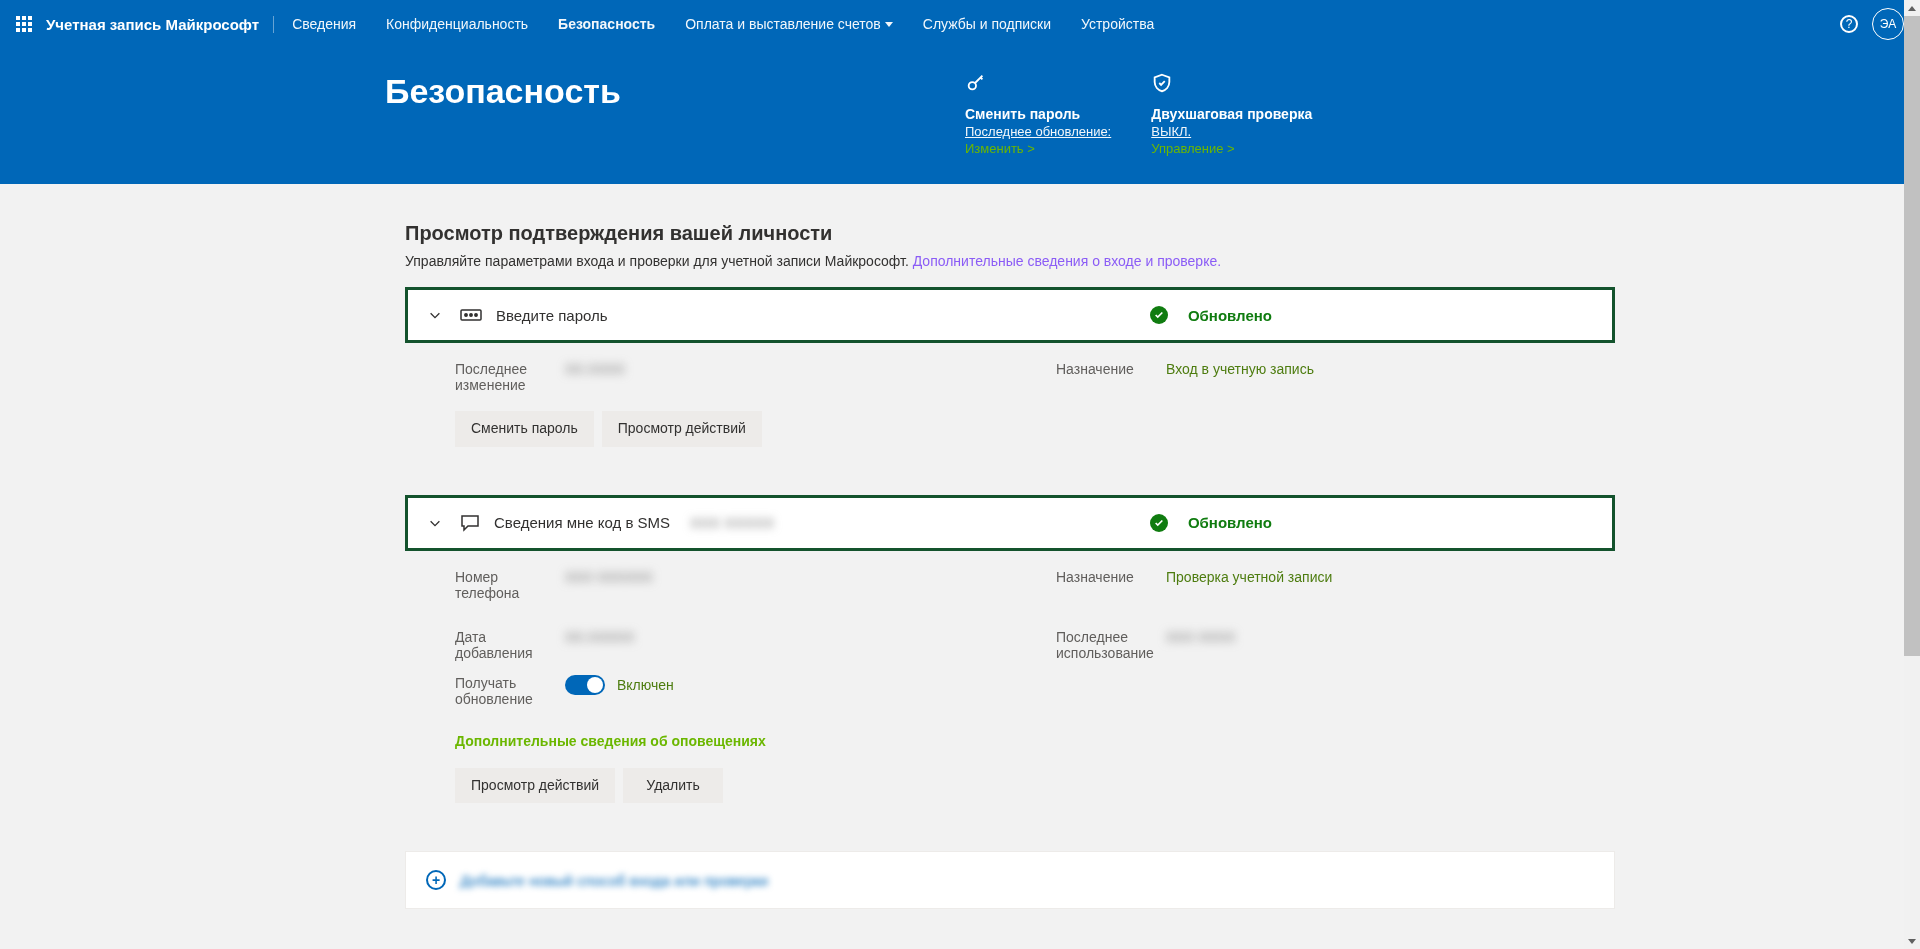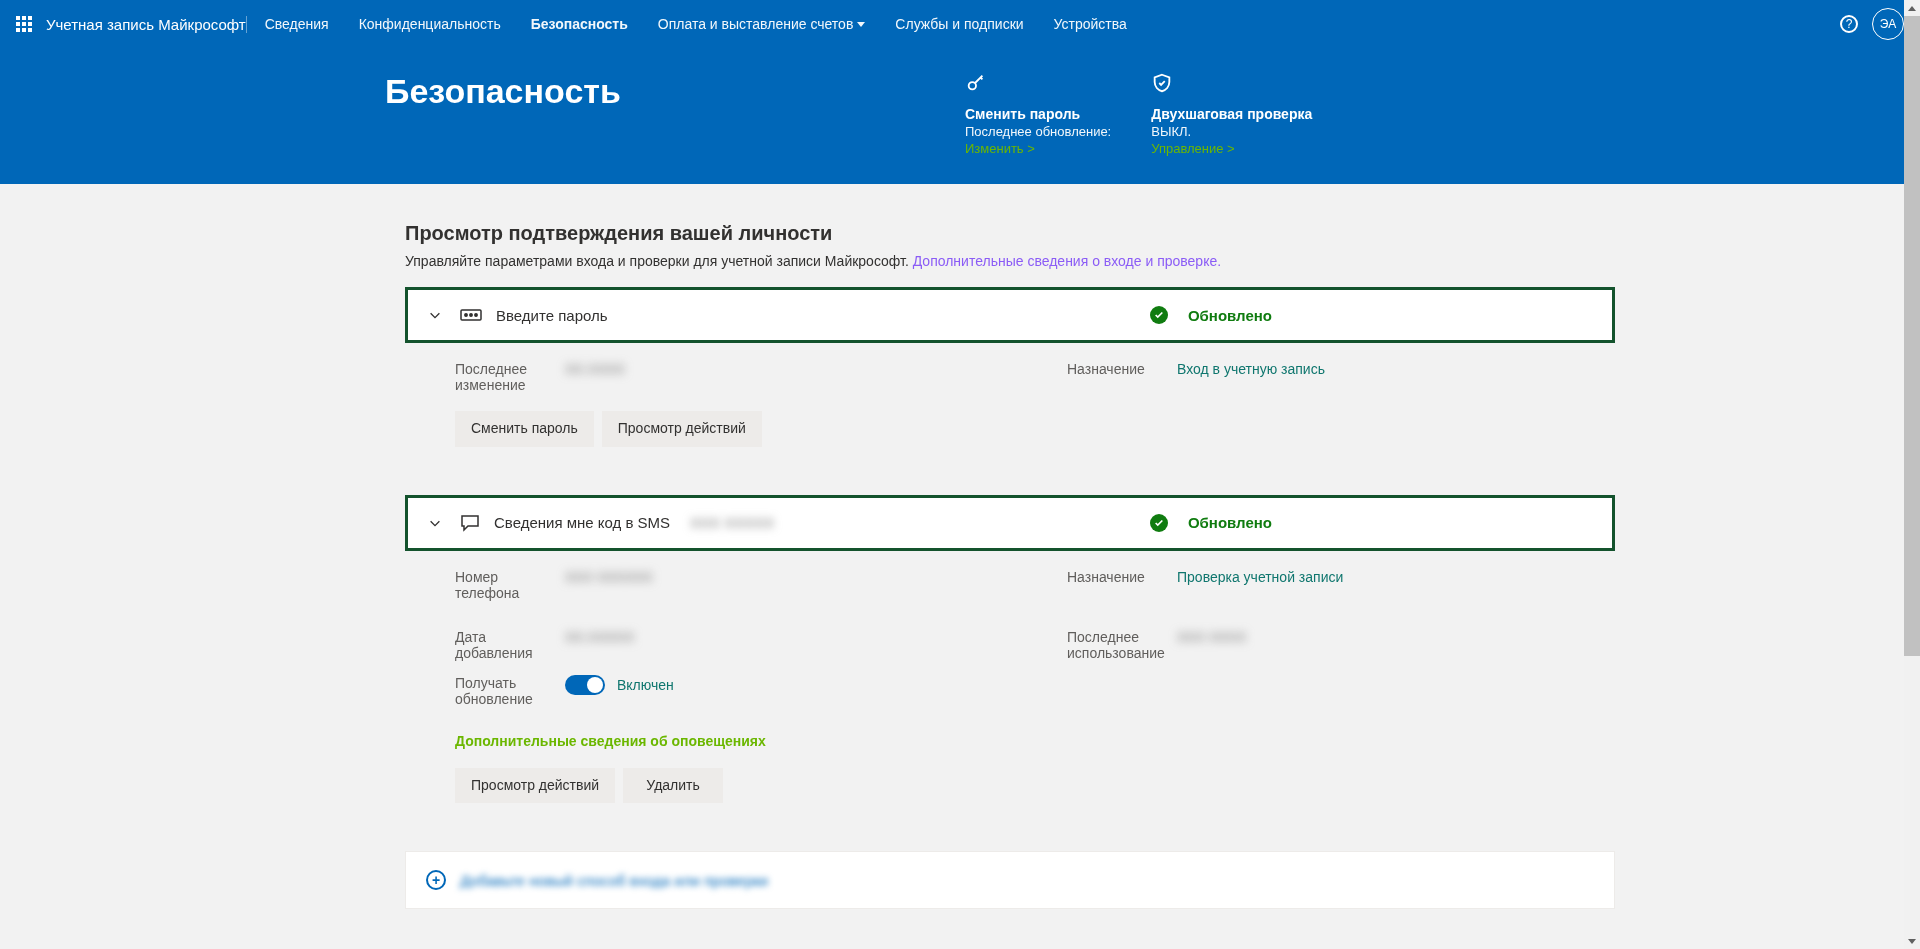--- a/index.html
+++ b/index.html
@@ -1,36 +1,36 @@
 <!DOCTYPE html>
 <html><head>
 <meta charset="utf-8">
 <style>
 * { margin: 0; padding: 0; box-sizing: border-box; }
 body { font-family: "Segoe UI", Tahoma, sans-serif; background: #f2f2f2; color: #323130; overflow-x: hidden; }
 .header-bar { background: #0067b8; color: #fff; height: 48px; display: flex; align-items: center; padding: 0 16px; justify-content: space-between; }
 .header-left { display: flex; align-items: center; gap: 14px; }
 .waffle { display: grid; grid-template-columns: repeat(3,4px); grid-template-rows: repeat(3,4px); gap: 2px; cursor: pointer; }
 .waffle span { background: #fff; width: 4px; height: 4px; }
-.brand { font-size: 15px; font-weight: 400; border-right: 1px solid rgba(255,255,255,0.4); cursor: pointer; }
+.brand { font-size: 15px; font-weight: 700; padding-right: 14px; border-right: 1px solid rgba(255,255,255,0.4); cursor: pointer; }
 .nav { display: flex; gap: 30px; align-items: center; margin-left: 4px; }
 .nav-item { font-size: 14px; cursor: pointer; display: flex; align-items: center; gap: 4px; opacity: 0.95; }
 .nav-item.active { font-weight: 600; }
 .chev-down { width: 0; height: 0; border-left: 4px solid transparent; border-right: 4px solid transparent; border-top: 5px solid #fff; display: inline-block; }
 .header-right { display: flex; align-items: center; gap: 14px; }
 .help-icon { width: 18px; height: 18px; border: 2px solid #fff; border-radius: 50%; display: flex; align-items: center; justify-content: center; font-size: 12px; cursor: pointer; }
 .avatar { width: 32px; height: 32px; border: 1px solid #fff; border-radius: 50%; display: flex; align-items: center; justify-content: center; font-size: 12px; cursor: pointer; }
 
 .hero { background: #0067b8; color: #fff; padding: 24px 0 28px 0; }
 .hero-inner { max-width: 1350px; margin: 0 auto; padding: 0 100px; display: flex; align-items: flex-start; gap: 40px; }
 .hero-title { font-size: 34px; font-weight: 600; flex: 0 0 auto; min-width: 540px; }
 .hero-cards { display: flex; gap: 40px; }
 .hero-card { display: flex; flex-direction: column; gap: 2px; }
 .hero-card .title { font-weight: 600; font-size: 14px; }
-.hero-card .sub { font-size: 13px; opacity: 0.95; }
+.hero-card .sub { font-size: 13px; opacity: 0.95; text-decoration: underline; }
 .hero-card .link { color: #6bb700; font-size: 13px; cursor: pointer; }
 .hero-icon { margin-bottom: 6px; }
 
 .content { max-width: 1350px; margin: 0 auto; padding: 38px 20px 140px 20px; }
 .section-title { font-size: 20px; font-weight: 600; margin-bottom: 8px; padding-left: 100px; }
 .section-desc { font-size: 14px; color: #323130; margin-bottom: 18px; padding-left: 100px; }
 .section-desc a { color: #8b5cf6; text-decoration: none; cursor: pointer; }
 
 .card { background: #fff; margin-left: 100px; margin-right: 0; border: 3px solid #14532d; }
 .card-header { display: flex; align-items: center; padding: 16px 20px; cursor: pointer; position: relative; }
@@ -38,24 +38,24 @@
 .expand-chev svg { width: 14px; height: 14px; }
 .method-icon { margin-right: 14px; display: flex; align-items: center; }
 .method-title { font-size: 15px; color: #323130; }
 .method-phone { color: #767676; margin-left: 20px; filter: blur(4px); font-size: 15px; }
 .status { display: flex; align-items: center; gap: 20px; margin-left: auto; margin-right: 320px; }
 .status-badge { width: 18px; height: 18px; background: #107c10; border-radius: 50%; display: flex; align-items: center; justify-content: center; }
 .status-badge svg { width: 10px; height: 10px; }
 .status-text { color: #107c10; font-weight: 600; font-size: 15px; }
 
 .card-body { padding: 18px 50px 24px 50px; background: #f2f2f2; }
-.body-row { display: flex; gap: 52px; margin-bottom: 14px; align-items: flex-start; }
+.body-row { display: flex; gap: 41px; margin-bottom: 14px; align-items: flex-start; }
 .body-col { display: flex; gap: 20px; align-items: flex-start; }
 .body-label { width: 90px; font-size: 14px; color: #605e5c; }
-.body-value { font-size: 14px; color: #0f766e; }
+.body-value { font-size: 14px; color: #4d7c0f; }
 .body-value.blurred { filter: blur(5px); color: #767676; }
 .body-left { flex: 0 0 560px; }
 .body-right { flex: 1; }
 
 .toggle { position: relative; width: 40px; height: 20px; background: #0067b8; border-radius: 10px; cursor: pointer; }
 .toggle-knob { position: absolute; right: 2px; top: 2px; width: 16px; height: 16px; background: #fff; border-radius: 50%; }
 .toggle-row { display: flex; align-items: center; gap: 12px; }
 
 .green-link { color: #6bb700; font-size: 14px; cursor: pointer; margin-top: 12px; display: inline-block; font-weight: bold; }
 

